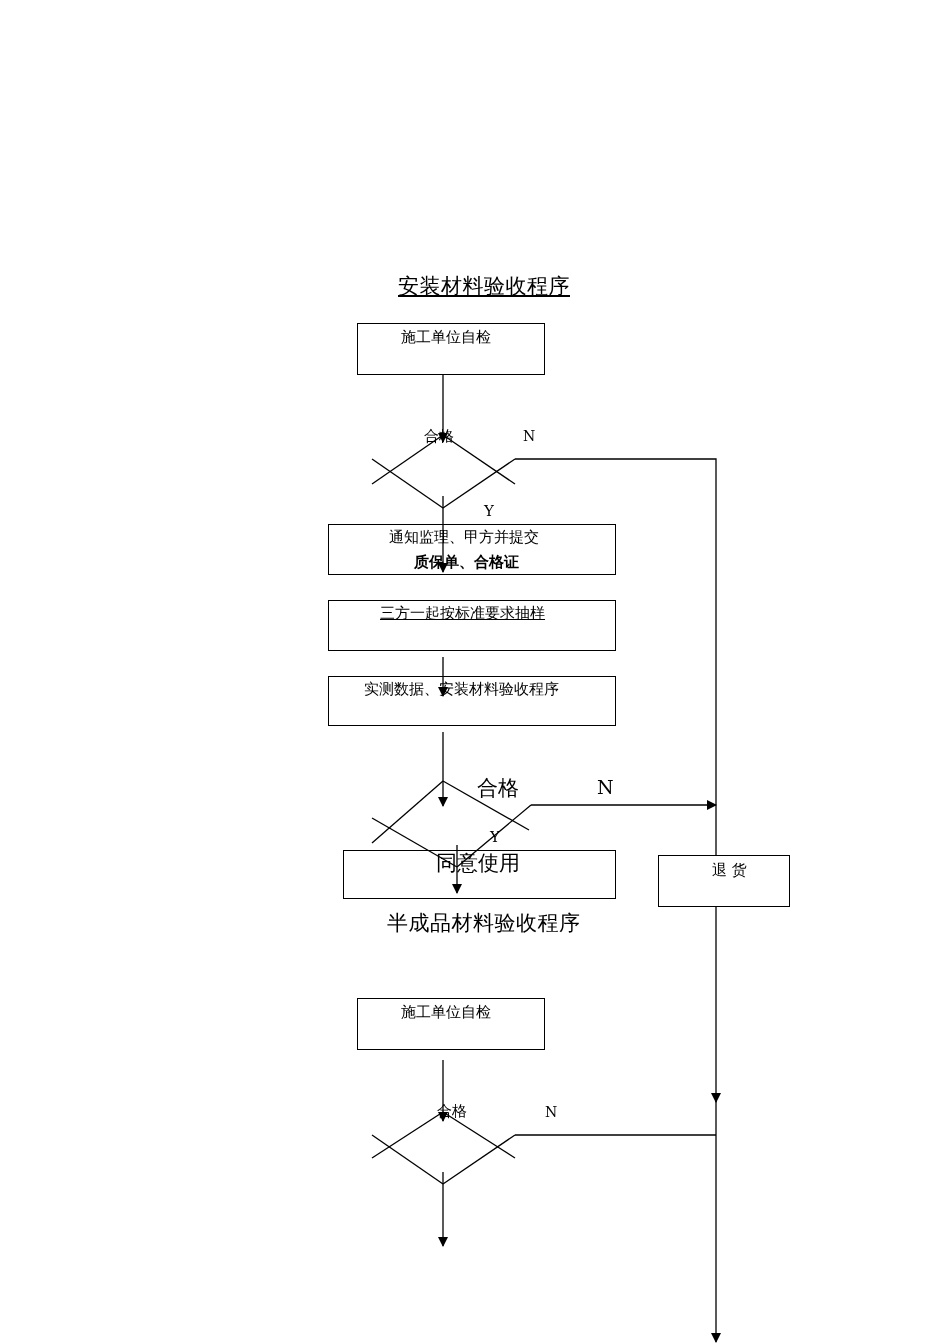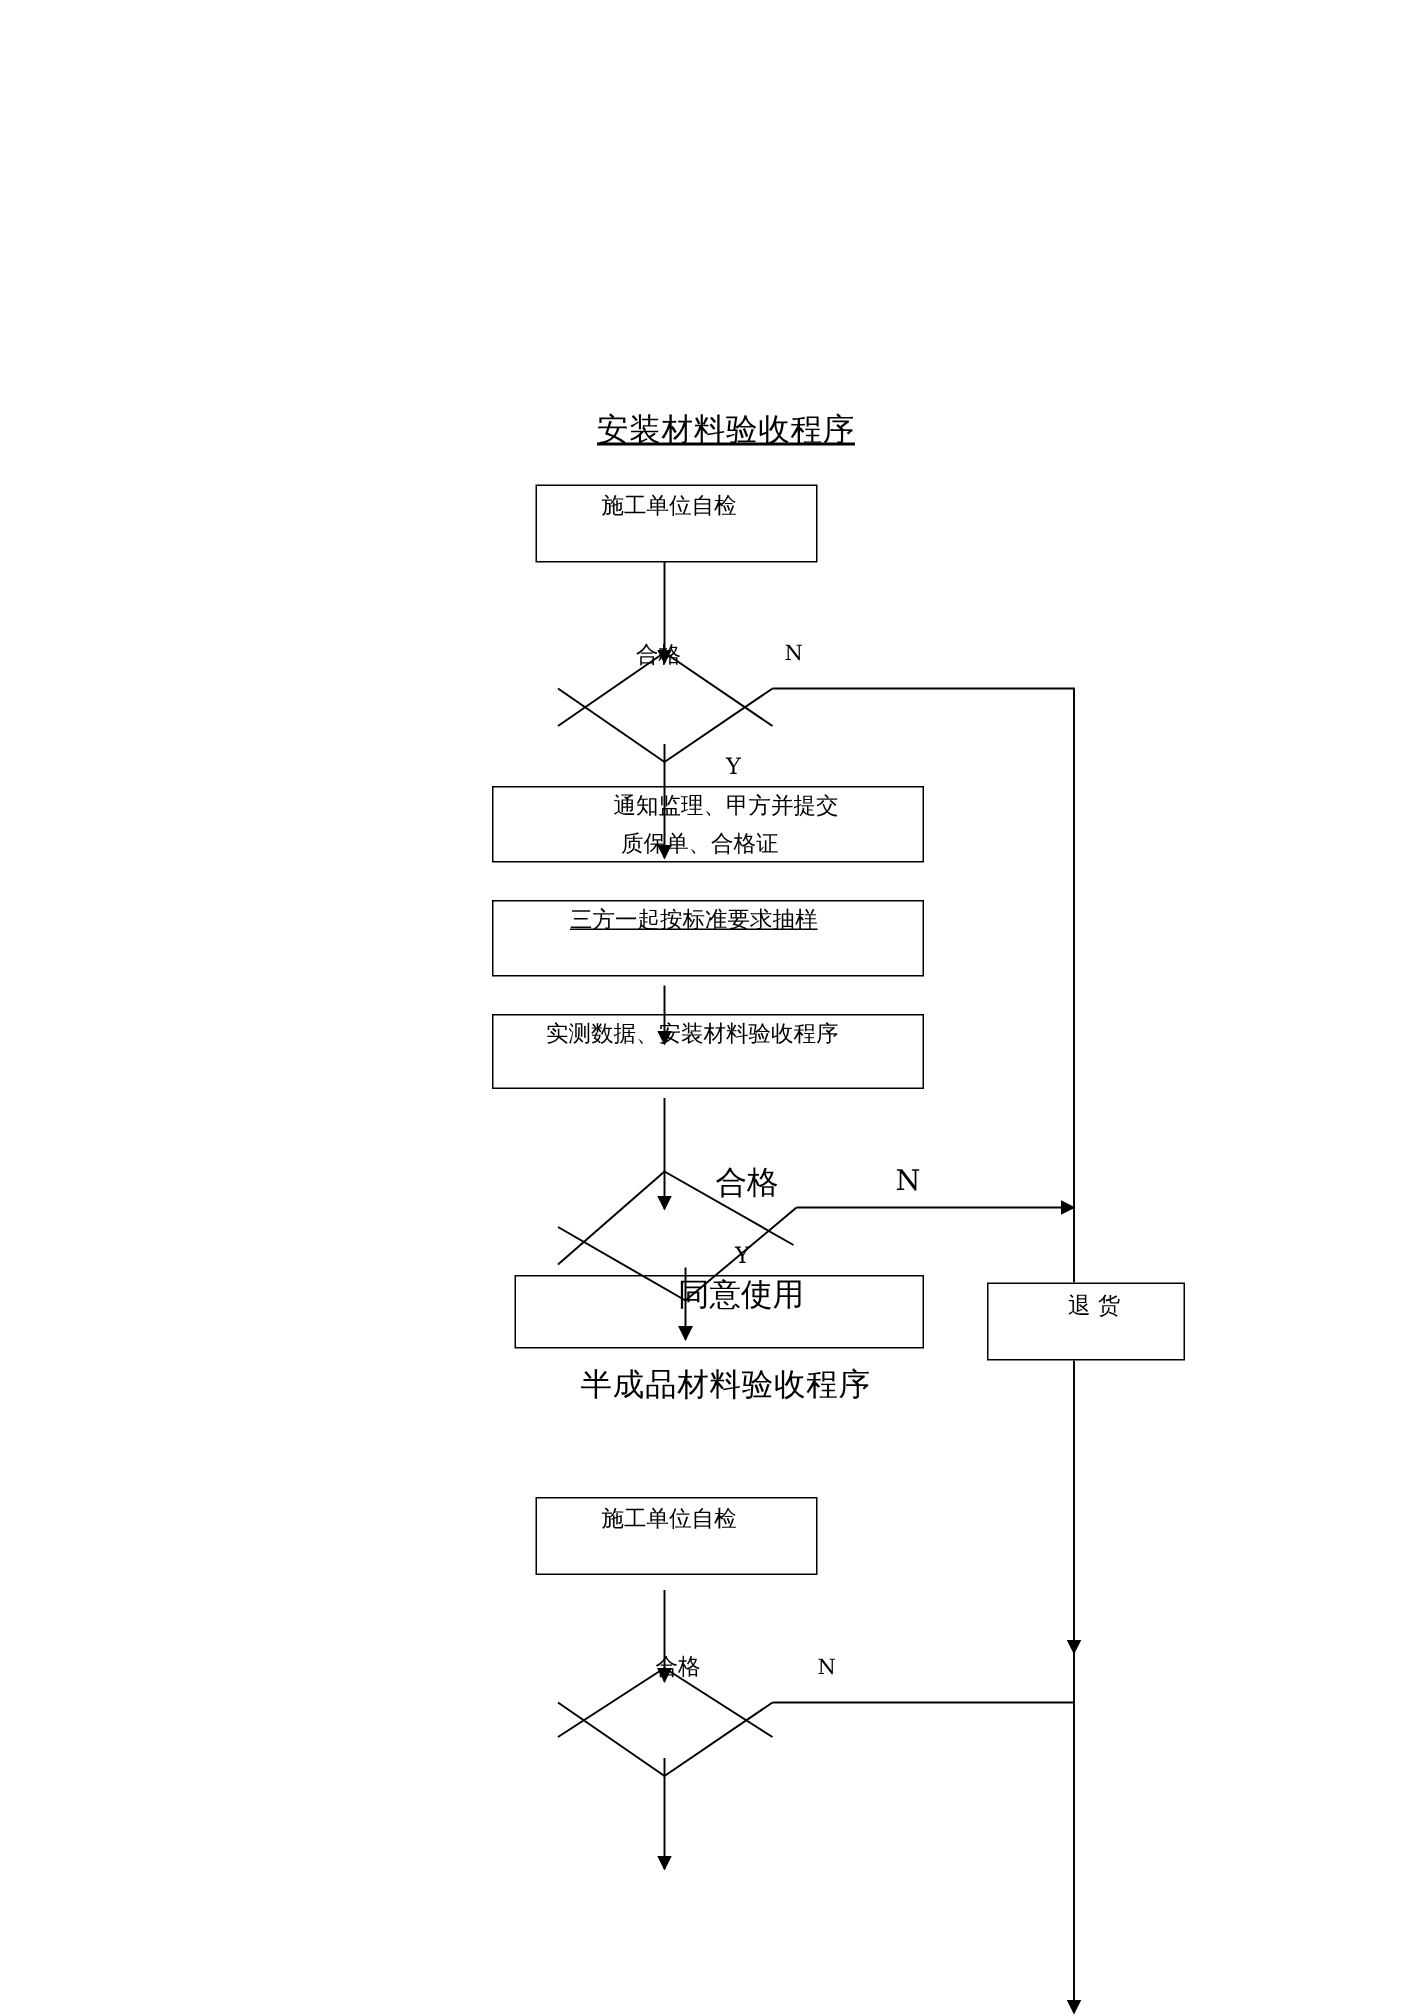--- a/index.html
+++ b/index.html
@@ -71,35 +71,35 @@
 <div class="title" style="left:398px; top:272px;text-decoration:underline;">安装材料验收程序</div>
 
 <div class="box" style="left:357px; top:323px; width:188px; height:52px;"></div>
 <div class="box-text" style="left:401px; top:325px;">施工单位自检</div>
 
 <div class="lbl" style="left:424px; top:427px;">合格</div>
 <div class="lbl" style="left:523px; top:428px; font-size:14px;">N</div>
 <div class="lbl" style="left:484px; top:502px;">Y</div>
 
 <div class="box" style="left:328px; top:524px; width:288px; height:51px;"></div>
-<div class="box-text" style="left:409px; top:525px;">通知监理、甲方并提交</div>
-<div class="box-text" style="left:414px; top:550px;">质保单、合格证</div>
+<div class="box-text" style="left:389px; top:525px;">通知监理、甲方并提交</div>
+<div class="box-text" style="left:414px; top:550px;font-weight:bold;">质保单、合格证</div>
 
 <div class="box" style="left:328px; top:600px; width:288px; height:51px;"></div>
 <div class="box-text" style="left:380px; top:601px;text-decoration:underline;">三方一起按标准要求抽样</div>
 
 <div class="box" style="left:328px; top:676px; width:288px; height:50px;"></div>
 <div class="box-text" style="left:364px; top:677px;">实测数据、安装材料验收程序</div>
 
 <div class="lbl-big" style="left:477px; top:774px;">合格</div>
 <div class="lbl-big" style="left:597px; top:776px; font-size:19px;">N</div>
 <div class="lbl" style="left:490px; top:828px;">Y</div>
 
 <div class="box" style="left:343px; top:850px; width:273px; height:49px;"></div>
-<div class="lbl-big" style="left:436px; top:849px;margin-left:16px;">同意使用</div>
+<div class="lbl-big" style="left:436px; top:849px;">同意使用</div>
 
 <div class="box" style="left:658px; top:855px; width:132px; height:52px; background:#fff;"></div>
 <div class="box-text" style="left:712px; top:858px;">退 货</div>
 
 <div class="title" style="left:387px; top:909px;">半成品材料验收程序</div>
 
 <div class="box" style="left:357px; top:998px; width:188px; height:52px;"></div>
 <div class="box-text" style="left:401px; top:1000px;">施工单位自检</div>
 
 <div class="lbl" style="left:437px; top:1102px;">合格</div>

